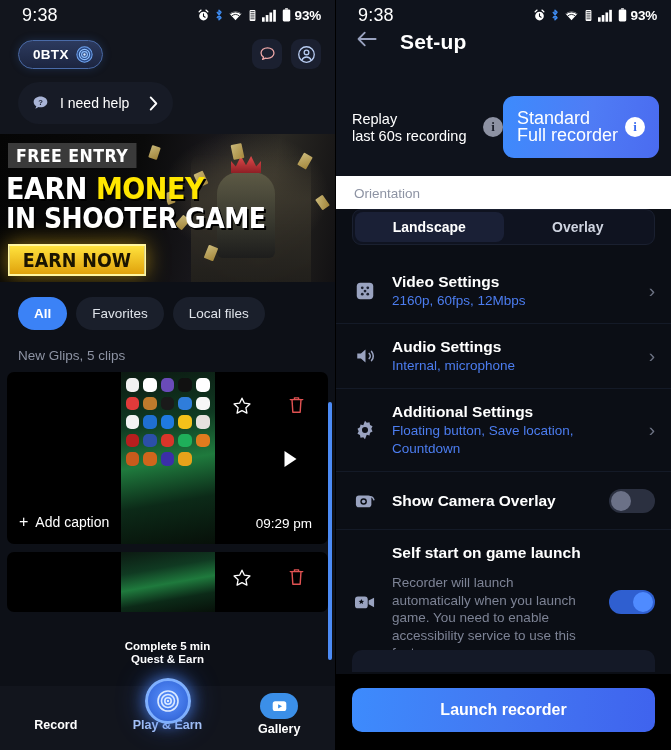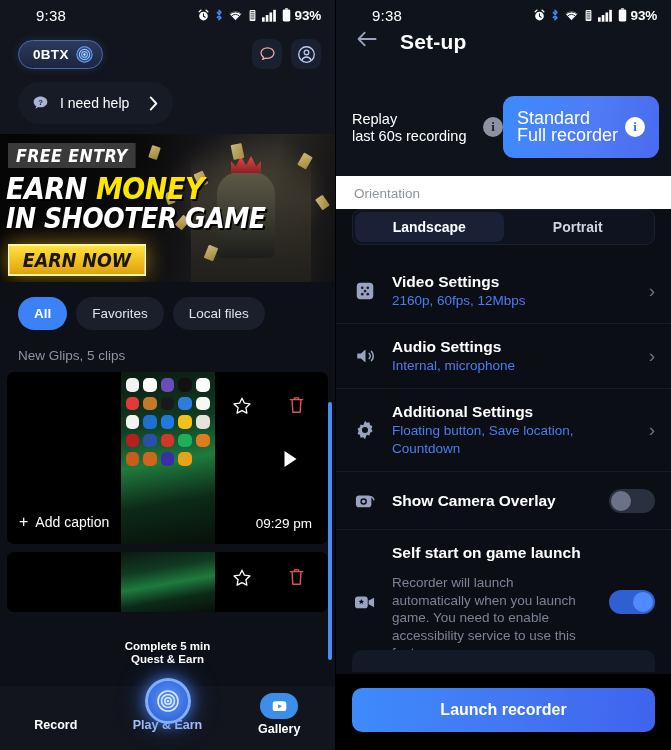--- a/index.html
+++ b/index.html
@@ -15,21 +15,21 @@
   .panel { position: relative; width: 335px; height: 750px; overflow: hidden; }
   .panel.left  { background: #0d1017; }
   .panel.right { background: #0b0e15; }
   .divider { width: 1px; height: 750px; background: #000; }
 
   .statusbar {
     height: 30px; display: flex; align-items: center;
     justify-content: space-between; padding: 0 14px 0 22px;
     color: #ffffff;
   }
-  .sb-time { font-size: 15px; font-weight: 500; letter-spacing: .2px; margin-left: 14px; }
+  .sb-time { font-size: 18px; font-weight: 500; letter-spacing: .2px; }
   .sb-right { display: flex; align-items: center; gap: 4px; }
   .sb-right svg { display: block; }
   .sb-pct { font-size: 13.5px; font-weight: 700; letter-spacing: -.2px; }
 
   
   .l-top { background: #12151d; padding-bottom: 10px; }
   .l-header { height: 48px; display: flex; align-items: center; justify-content: space-between; padding: 0 14px 0 18px; }
   .token-badge {
     display: flex; align-items: center; gap: 7px;
     background: linear-gradient(180deg,#2c3a5e 0%, #1c2540 100%);
@@ -49,21 +49,20 @@
     display: flex; align-items: center; gap: 10px; padding: 0 14px 0 13px;
     width: 155px;
   }
   .help-pill .lbl { color: #fff; font-size: 14px; font-weight: 500; flex: 1; }
 
   .banner {
     position: relative; width: 335px; height: 148px; overflow: hidden;
     background:
       radial-gradient(ellipse 120px 90px at 245px 60px, rgba(190,170,120,.30), transparent 70%),
       linear-gradient(100deg,#050505 0%, #0a0a0a 40%, #17161a 60%, #2a2823 78%, #121113 100%);
-    font-style: italic;
   }
   .banner .gold { position: absolute; background: linear-gradient(135deg,#e8d48a,#b9973f); border-radius: 1px; opacity: .85; }
   .throne {
     position: absolute; right: 24px; bottom: 0; width: 120px; height: 128px;
     background: linear-gradient(180deg, rgba(70,64,50,.0) 0%, rgba(58,54,44,.85) 35%, rgba(34,32,28,.95) 100%);
     border-radius: 10px 10px 0 0;
     filter: blur(.4px);
   }
   .throne::before { 
     content:""; position:absolute; left:26px; top:18px; width:58px; height:86px;
@@ -497,21 +496,21 @@
           </div>
           <div class="info-dot white">i</div>
         </div>
       </div>
     </div>
 
     <div class="r-sec-label">Orientation</div>
 
     <div class="seg">
       <div class="on">Landscape</div>
-      <div>Portrait</div>
+      <div>Overlay</div>
     </div>
 
     <div style="margin-top:14px">
 
       <div class="row">
         <span class="ricon">
           <svg width="22" height="22" viewBox="0 0 24 24">
               <rect x="3" y="3" width="18" height="18" rx="4" fill="#9aa3c0"></rect>
               <circle cx="9" cy="8.5" r="1.5" fill="#1b2030"></circle>
               <circle cx="15" cy="8.5" r="1.5" fill="#1b2030"></circle>

